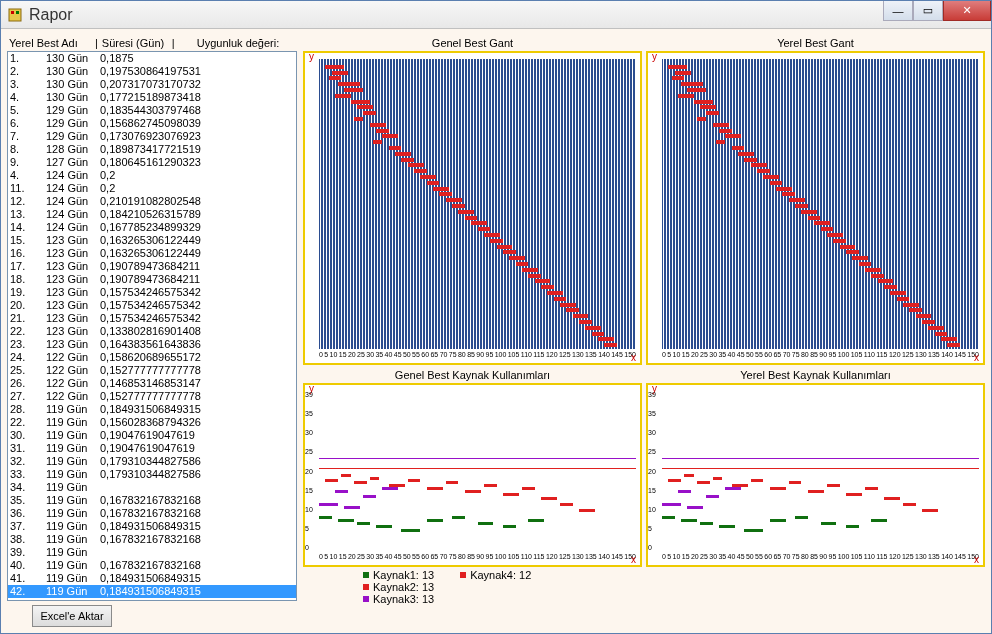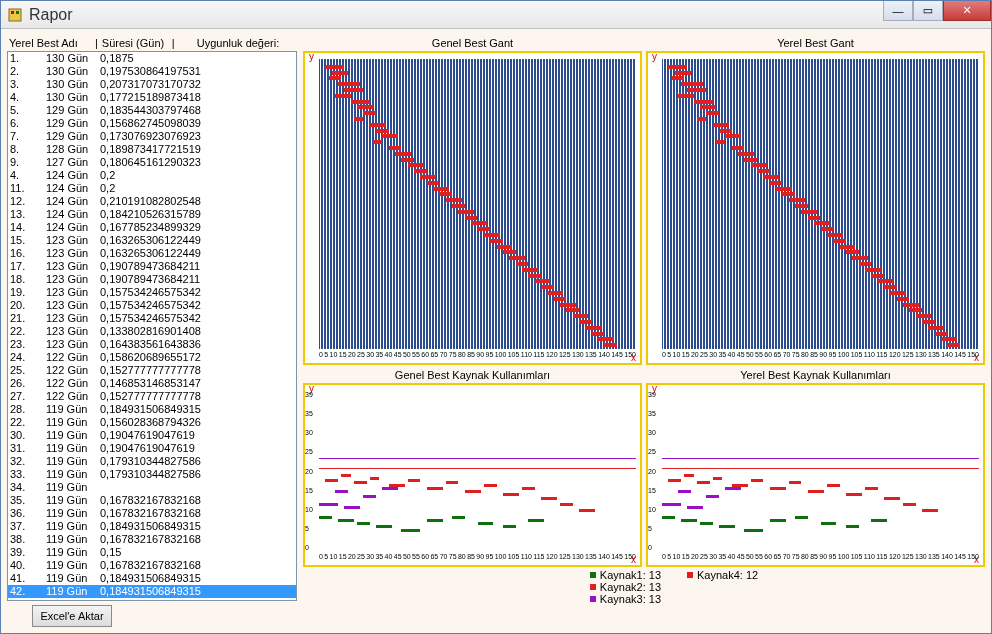--- a/index.html
+++ b/index.html
@@ -55,21 +55,21 @@
   .r1 { background: #107010; }
   .r2 { background: #e02020; }
   .r3 { background: #9810c8; }
   .rline { position:absolute; left:0; right:0; height:1px; }
   
   .x-ticks { position: absolute; left: 14px; right: 4px; bottom: 0; height: 12px; color: #000;
     font-size: 7px; display:flex; justify-content:space-between; overflow:hidden;}
   .y-ticks { position:absolute; left:0; top:6px; bottom:14px; width:14px; color:#000; font-size:7px;
     display:flex; flex-direction:column-reverse; justify-content:space-between; }
   
-  .legend { display: flex; gap: 26px; justify-content: center; padding: 2px 0 0 60px; font-size: 11px; flex-wrap: wrap; }
+  .legend { display: flex; gap: 26px; justify-content: flex-start; padding: 2px 0 0 60px; font-size: 11px; flex-wrap: wrap; }
   .legend-col { display:flex; flex-direction:column; }
   .legend-item { display: inline-flex; align-items: center; gap: 4px; }
   .legend-dot { width: 6px; height: 6px; display: inline-block; }
   
   
   .list-box::-webkit-scrollbar { width: 16px; }
   .list-box::-webkit-scrollbar-track { background: #f0f0f0; border-left:1px solid #ccc;}
   .list-box::-webkit-scrollbar-thumb { background: #c8c8c8; border:1px solid #999; }
 </style>
 </head>
@@ -134,21 +134,21 @@
           <div class="list-row"><span class="lr-idx">22.</span><span class="lr-dur">119 Gün</span><span class="lr-val">0,156028368794326</span></div>
           <div class="list-row"><span class="lr-idx">30.</span><span class="lr-dur">119 Gün</span><span class="lr-val">0,19047619047619</span></div>
           <div class="list-row"><span class="lr-idx">31.</span><span class="lr-dur">119 Gün</span><span class="lr-val">0,19047619047619</span></div>
           <div class="list-row"><span class="lr-idx">32.</span><span class="lr-dur">119 Gün</span><span class="lr-val">0,179310344827586</span></div>
           <div class="list-row"><span class="lr-idx">33.</span><span class="lr-dur">119 Gün</span><span class="lr-val">0,179310344827586</span></div>
           <div class="list-row"><span class="lr-idx">34.</span><span class="lr-dur">119 Gün</span></div>
           <div class="list-row"><span class="lr-idx">35.</span><span class="lr-dur">119 Gün</span><span class="lr-val">0,167832167832168</span></div>
           <div class="list-row"><span class="lr-idx">36.</span><span class="lr-dur">119 Gün</span><span class="lr-val">0,167832167832168</span></div>
           <div class="list-row"><span class="lr-idx">37.</span><span class="lr-dur">119 Gün</span><span class="lr-val">0,184931506849315</span></div>
           <div class="list-row"><span class="lr-idx">38.</span><span class="lr-dur">119 Gün</span><span class="lr-val">0,167832167832168</span></div>
-          <div class="list-row"><span class="lr-idx">39.</span><span class="lr-dur">119 Gün</span><span class="lr-val">0,15</span></div>
+          <div class="list-row"><span class="lr-idx">39.</span><span class="lr-dur">119 Gün</span></div>
           <div class="list-row"><span class="lr-idx">40.</span><span class="lr-dur">119 Gün</span><span class="lr-val">0,167832167832168</span></div>
           <div class="list-row"><span class="lr-idx">41.</span><span class="lr-dur">119 Gün</span><span class="lr-val">0,184931506849315</span></div>
           <div class="list-row selected"><span class="lr-idx">42.</span><span class="lr-dur">119 Gün</span><span class="lr-val">0,184931506849315</span></div>
         </div>
       <button class="excel-btn">Excel'e Aktar</button>
     </div>
 
     <div class="right-panel">
       <div class="chart-row top">
         <div class="chart-cell">

